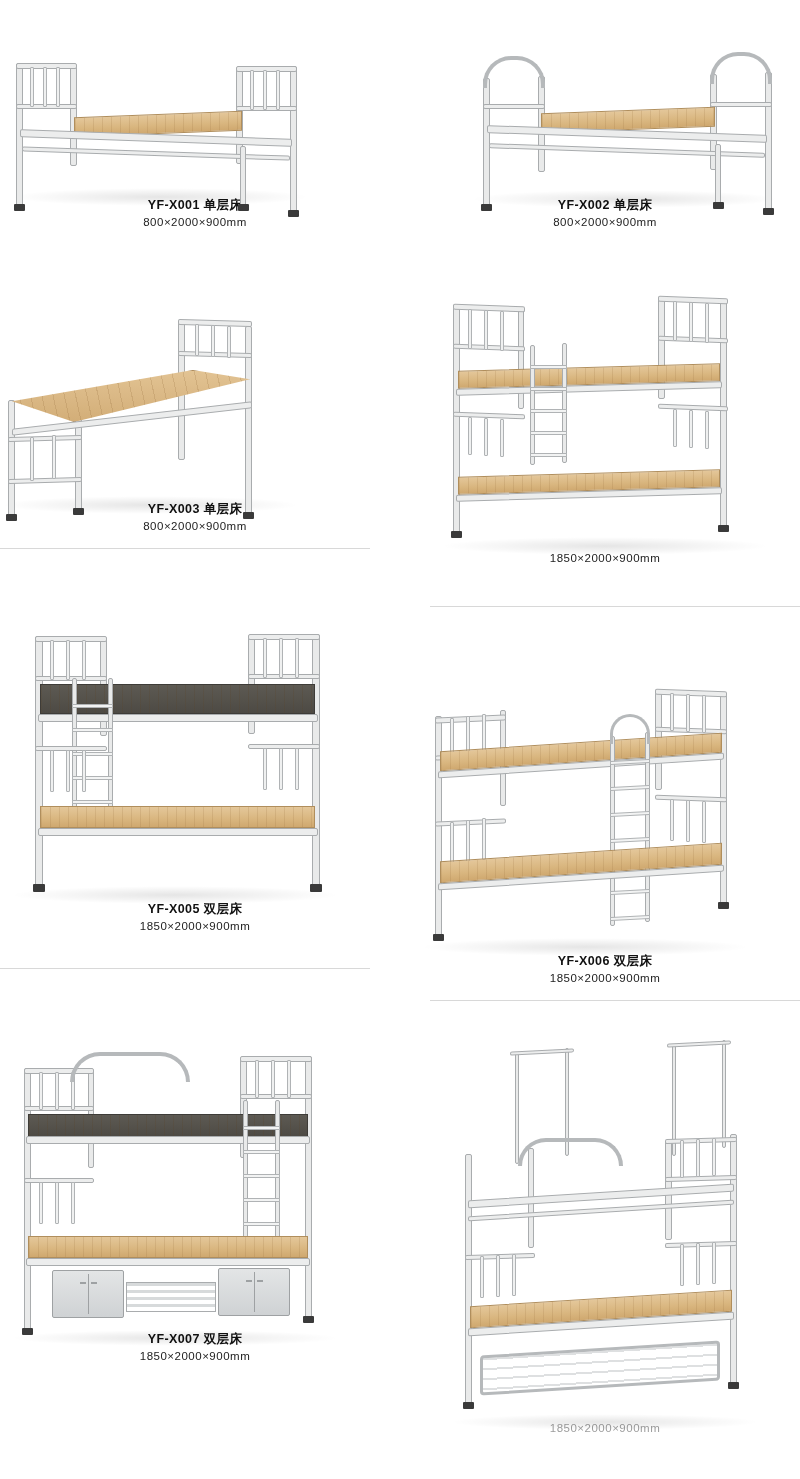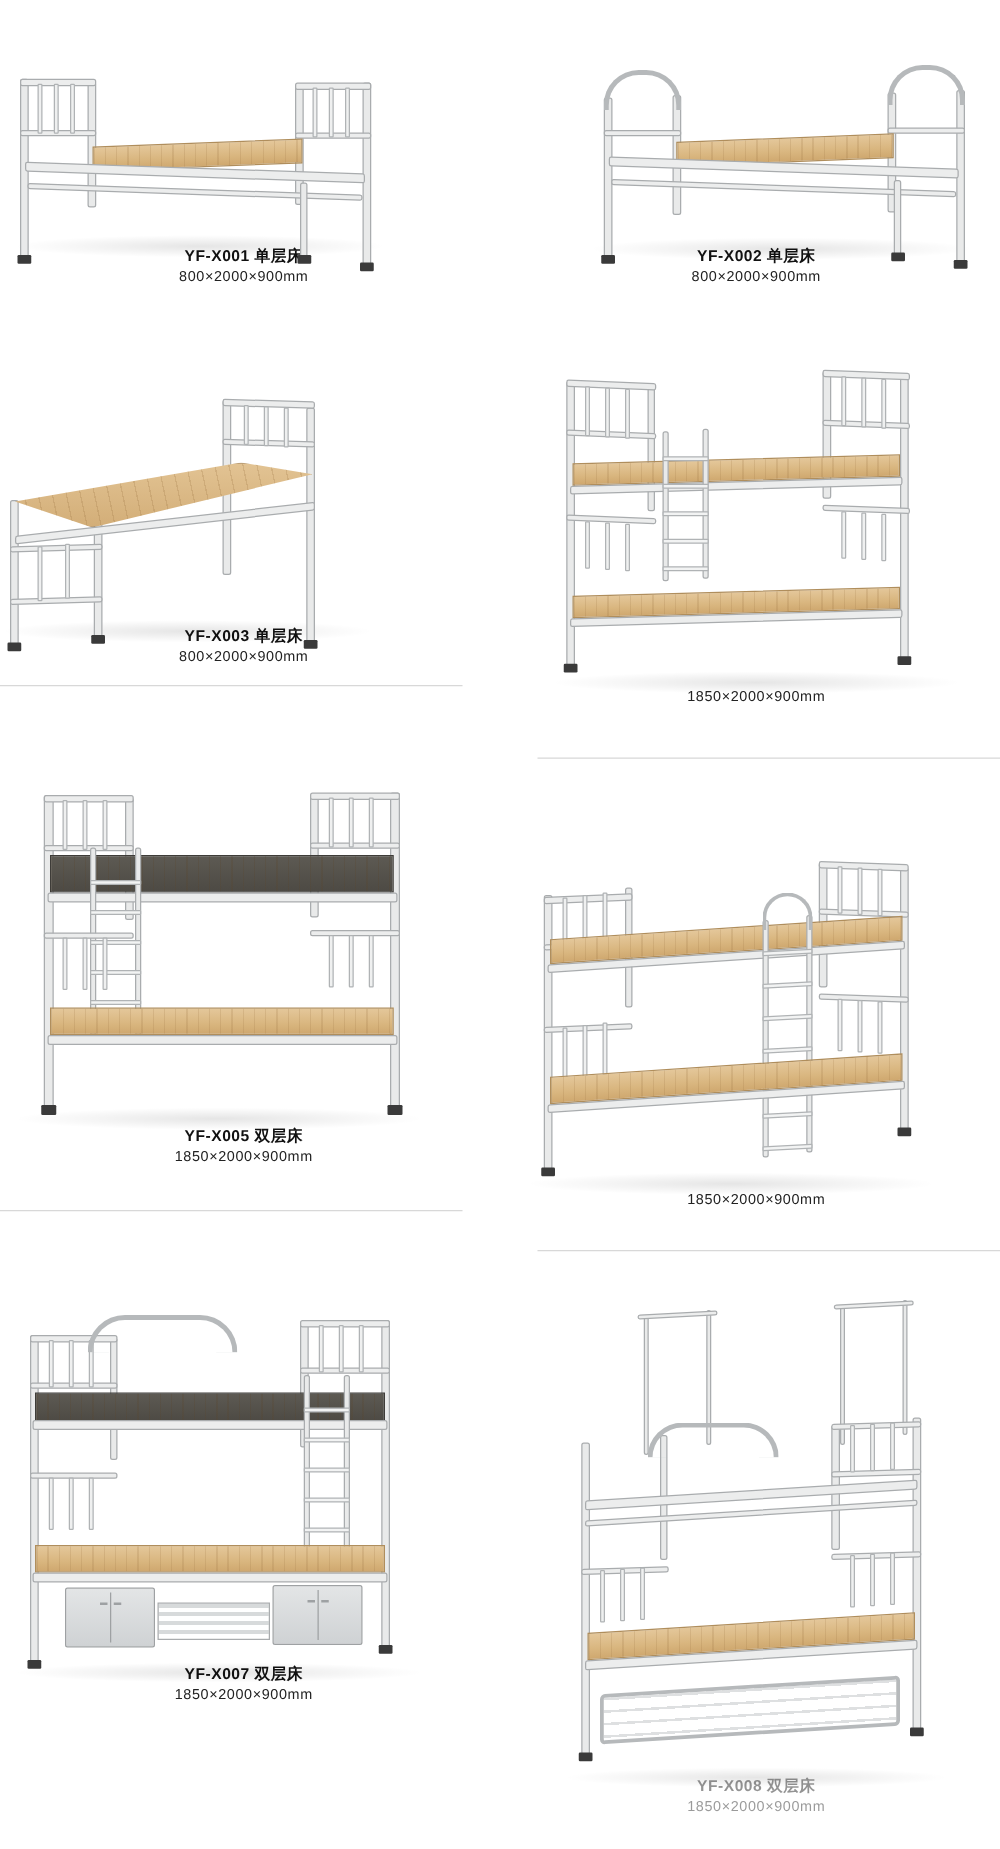--- a/index.html
+++ b/index.html
@@ -371,20 +371,21 @@
       <div class="bar" style="left:260px; top:119px; width:4px; height:42px;"></div>
       <div class="bar" style="left:276px; top:120px; width:4px; height:42px;"></div>
       <div class="bar" style="left:292px; top:121px; width:4px; height:42px;"></div>
 
       <div class="board" style="left:30px; top:172px; width:282px; height:22px; transform:skewY(-3.8deg);"></div>
       <div class="rail" style="left:28px; top:194px; width:286px; height:7px; transform:skewY(-3.8deg);"></div>
       <div class="foot" style="left:23px; top:254px; width:11px; height:7px;"></div>
       <div class="foot" style="left:308px; top:222px; width:11px; height:7px;"></div>
     </div>
     <div class="caption">
+      <div class="model">YF-X006 双层床</div>
       <div class="dims">1850×2000×900mm</div>
     </div>
   </div>
   <div class="divider" style="left:430px; top:1000px; width:370px;"></div>
 
   <div class="product" style="left:0px; top:1030px; width:390px; height:340px;">
     <div class="product-figure" style="height:300px;">
       <div class="shadow" style="left:10px; top:300px; width:330px; height:16px;"></div>
 
       <div class="post" style="left:24px; top:38px; width:7px; height:262px;"></div>
@@ -488,18 +489,17 @@
       <div class="rail" style="left:58px; top:290px; width:266px; height:8px; transform:skewY(-3.6deg);"></div>
 
       <div style="position:absolute; left:70px; top:318px; width:240px; height:40px;
                   border:3px solid #b6b9bb; border-radius:4px;
                   background: repeating-linear-gradient(180deg, rgba(200,203,205,0.6) 0px, rgba(200,203,205,0.6) 2px, rgba(255,255,255,0) 2px, rgba(255,255,255,0) 10px);
                   transform: skewY(-3.6deg);"></div>
       <div class="foot" style="left:53px; top:372px; width:11px; height:7px;"></div>
       <div class="foot" style="left:318px; top:352px; width:11px; height:7px;"></div>
     </div>
     <div class="caption" style="opacity:0.45;">
-      <div class="model">YF-X008 双层床</div>
       <div class="dims">1850×2000×900mm</div>
     </div>
   </div>
 
 </div>
 
 </body></html>

